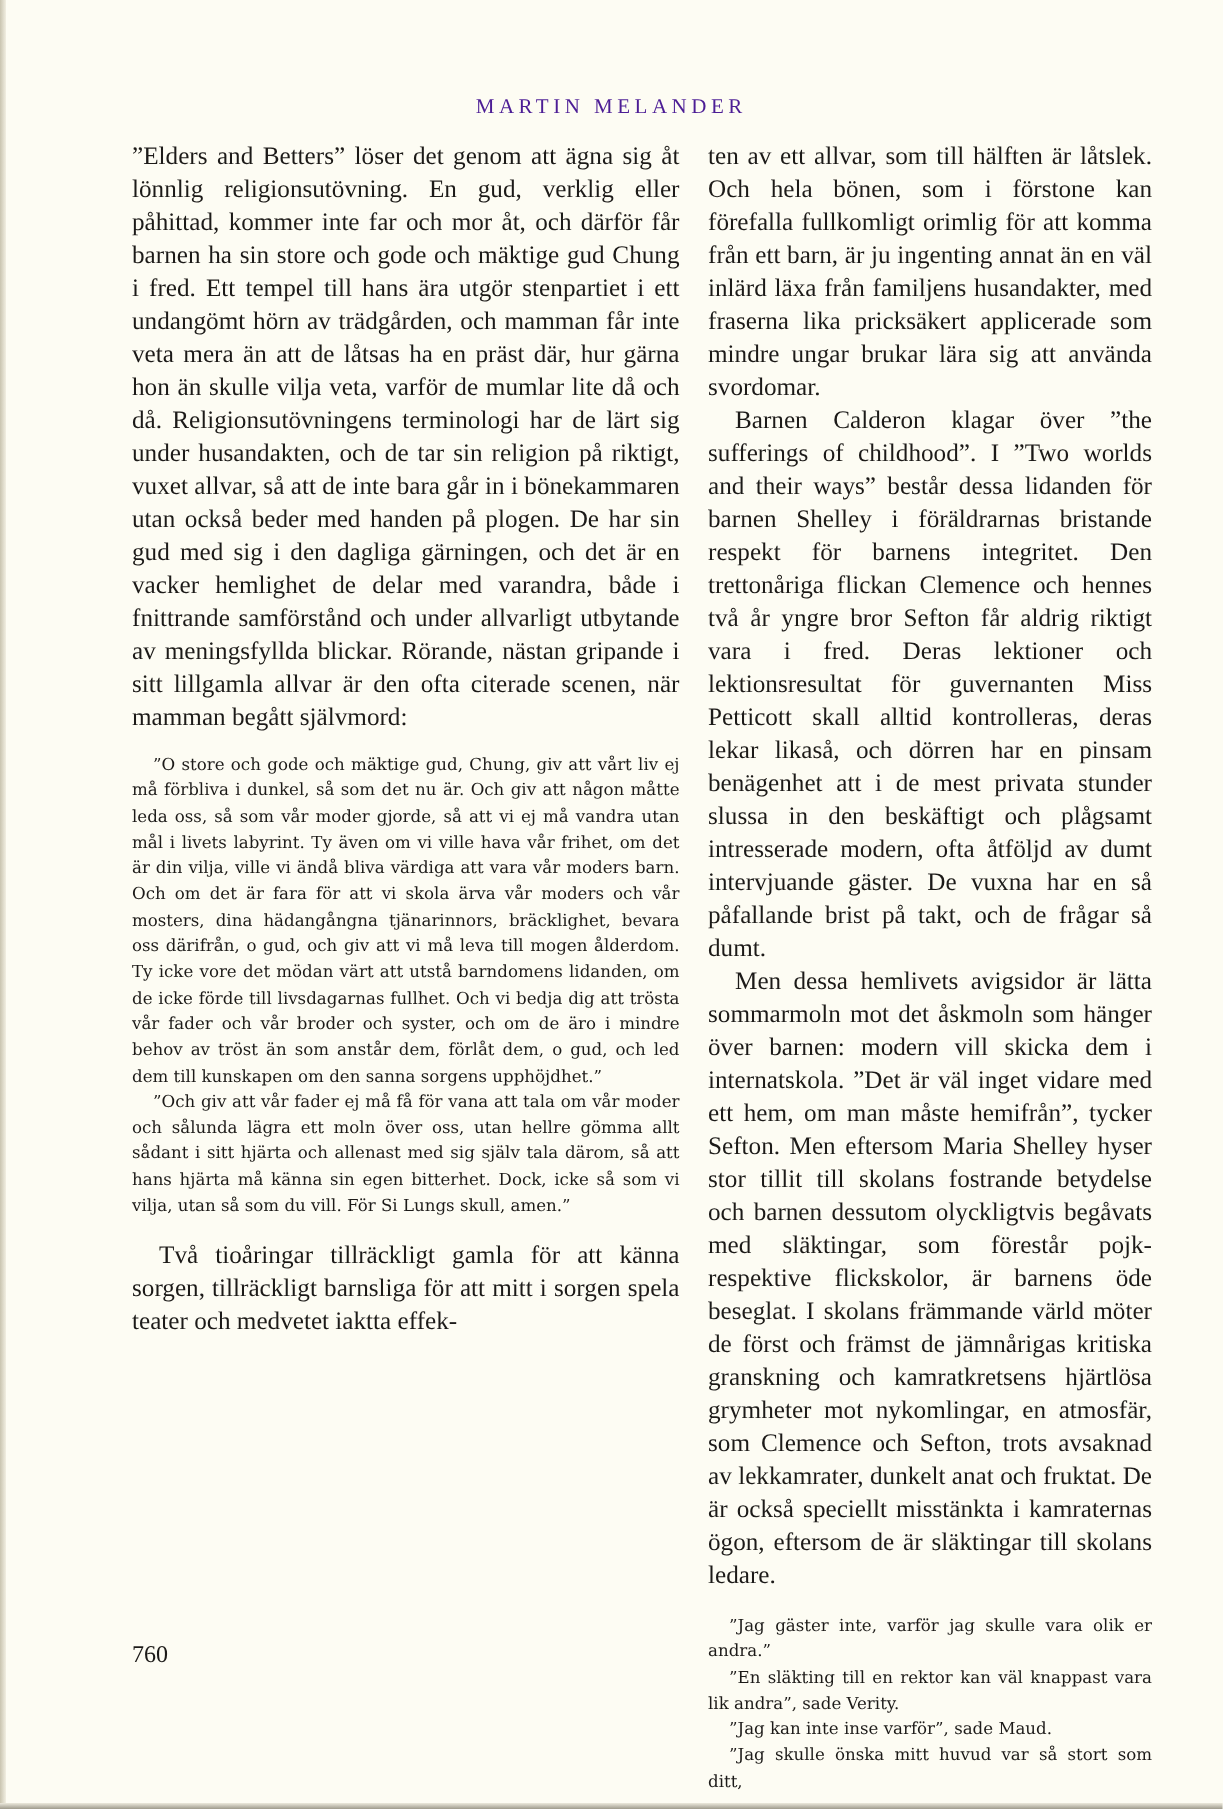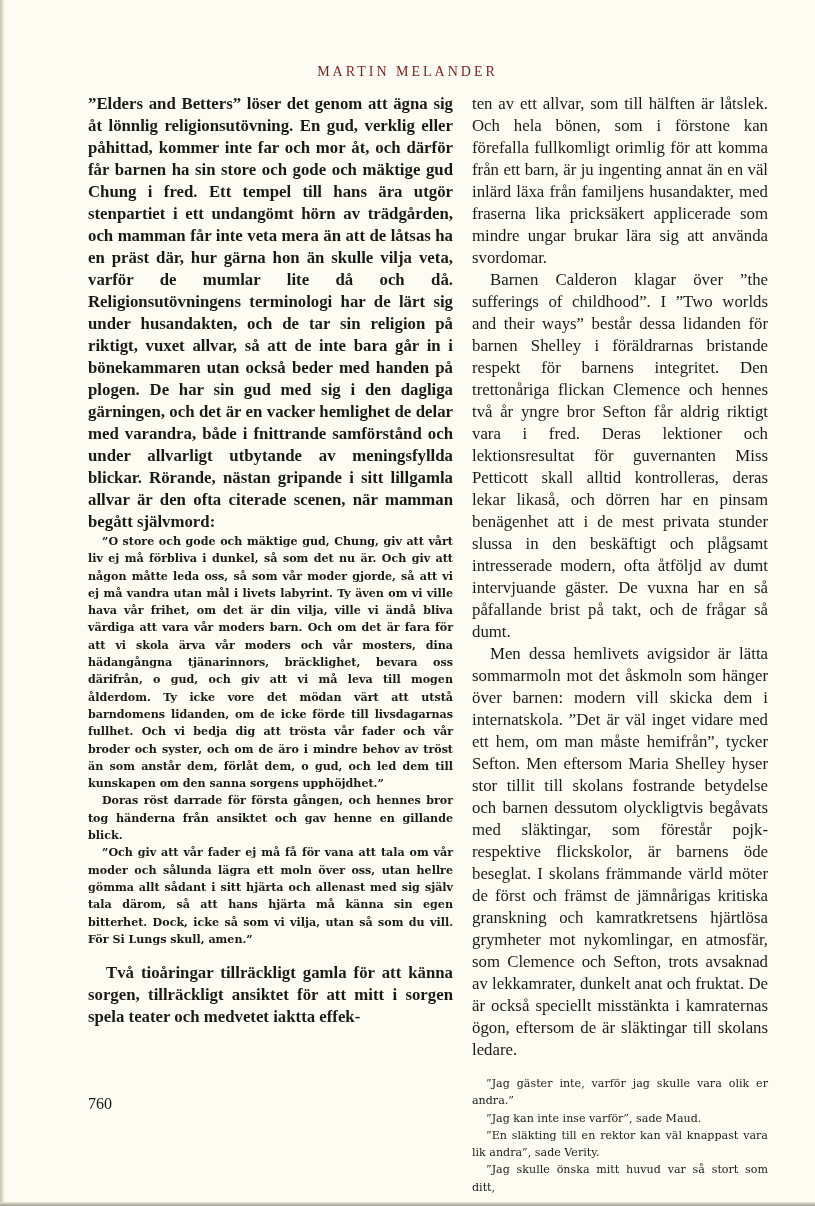--- a/index.html
+++ b/index.html
@@ -15,67 +15,66 @@
     background: linear-gradient(to right, #c9c4b0, #f2efe2);
   }
   .page-edge-bottom {
     position: absolute; left: 0; bottom: 0; width: 815px; height: 4px;
     background: linear-gradient(to bottom, #ece9dc, #9e9a8c);
   }
   .running-head {
     position: absolute; top: 64px; left: 0; width: 815px;
     text-align: center;
     font-family: "Liberation Serif", serif;
-    font-size: 14px; letter-spacing: 3px; color: #7f1d1d;
+    font-size: 14px; letter-spacing: 3px; color: #4c1d95;
   }
   .col {
     position: absolute; top: 93px;
     font-family: "Liberation Serif", serif;
     font-size: 16.8px; line-height: 22px;
     text-align: justify;
   }
-  .col-left { left: 88px; width: 365px; font-weight: bold; }
+  .col-left { left: 88px; width: 365px; }
   .col-right { left: 472px; width: 296px; }
   .col p { margin: 0; }
   .indent { text-indent: 18px; }
   .small {
     font-family: "DejaVu Serif", serif;
     font-size: 11.1px; line-height: 17.3px;
     text-align: justify;
   }
-  .small.first { }
+  .small.first { margin-top: 12px; }
   .small.indent { text-indent: 14px; }
   .resume { margin-top: 14px !important; }
   .page-number {
     position: absolute; top: 1095px; left: 88px;
     font-family: "Liberation Serif", serif; font-size: 16px;
   }
   .dialogue-block { margin-top: 14px; }
 </style>
 </head>
 <body>
 
 <div class="page-edge-left"></div>
 <div class="page-edge-bottom"></div>
 
 <div class="running-head">MARTIN MELANDER</div>
 
 <div class="col col-left">
   <p>”Elders and Betters” löser det genom att ägna sig åt lönnlig religionsutövning. En gud, verklig eller påhittad, kommer inte far och mor åt, och därför får barnen ha sin store och gode och mäktige gud Chung i fred. Ett tempel till hans ära utgör stenpartiet i ett undangömt hörn av trädgården, och mamman får inte veta mera än att de låtsas ha en präst där, hur gärna hon än skulle vilja veta, varför de mumlar lite då och då. Religionsutövningens terminologi har de lärt sig under husandakten, och de tar sin religion på riktigt, vuxet allvar, så att de inte bara går in i bönekammaren utan också beder med handen på plogen. De har sin gud med sig i den dagliga gärningen, och det är en vacker hemlighet de delar med varandra, både i fnittrande samförstånd och under allvarligt utbytande av meningsfyllda blickar. Rörande, nästan gripande i sitt lillgamla allvar är den ofta citerade scenen, när mamman begått självmord:</p>
   <p class="small indent first">”O store och gode och mäktige gud, Chung, giv att vårt liv ej må förbliva i dunkel, så som det nu är. Och giv att någon måtte leda oss, så som vår moder gjorde, så att vi ej må vandra utan mål i livets labyrint. Ty även om vi ville hava vår frihet, om det är din vilja, ville vi ändå bliva värdiga att vara vår moders barn. Och om det är fara för att vi skola ärva vår moders och vår mosters, dina hädangångna tjänarinnors, bräcklighet, bevara oss därifrån, o gud, och giv att vi må leva till mogen ålderdom. Ty icke vore det mödan värt att utstå barndomens lidanden, om de icke förde till livsdagarnas fullhet. Och vi bedja dig att trösta vår fader och vår broder och syster, och om de äro i mindre behov av tröst än som anstår dem, förlåt dem, o gud, och led dem till kunskapen om den sanna sorgens upphöjdhet.”</p>
-  <p class="small indent">Doras röst darrade för första gången, och hennes bror tog händerna från ansiktet och gav henne en gillande blick.</p>
   <p class="small indent">”Och giv att vår fader ej må få för vana att tala om vår moder och sålunda lägra ett moln över oss, utan hellre gömma allt sådant i sitt hjärta och allenast med sig själv tala därom, så att hans hjärta må känna sin egen bitterhet. Dock, icke så som vi vilja, utan så som du vill. För Si Lungs skull, amen.”</p>
-  <p class="indent resume">Två tioåringar tillräckligt gamla för att känna sorgen, tillräckligt ansiktet för att mitt i sorgen spela teater och medvetet iaktta effek-</p>
+  <p class="indent resume">Två tioåringar tillräckligt gamla för att känna sorgen, tillräckligt barnsliga för att mitt i sorgen spela teater och medvetet iaktta effek-</p>
 </div>
 
 <div class="col col-right">
   <p>ten av ett allvar, som till hälften är låtslek. Och hela bönen, som i förstone kan förefalla fullkomligt orimlig för att komma från ett barn, är ju ingenting annat än en väl inlärd läxa från familjens husandakter, med fraserna lika pricksäkert applicerade som mindre ungar brukar lära sig att använda svordomar.</p>
   <p class="indent">Barnen Calderon klagar över ”the sufferings of childhood”. I ”Two worlds and their ways” består dessa lidanden för barnen Shelley i föräldrarnas bristande respekt för barnens integritet. Den trettonåriga flickan Clemence och hennes två år yngre bror Sefton får aldrig riktigt vara i fred. Deras lektioner och lektionsresultat för guvernanten Miss Petticott skall alltid kontrolleras, deras lekar likaså, och dörren har en pinsam benägenhet att i de mest privata stunder slussa in den beskäftigt och plågsamt intresserade modern, ofta åtföljd av dumt intervjuande gäster. De vuxna har en så påfallande brist på takt, och de frågar så dumt.</p>
   <p class="indent">Men dessa hemlivets avigsidor är lätta sommarmoln mot det åskmoln som hänger över barnen: modern vill skicka dem i internatskola. ”Det är väl inget vidare med ett hem, om man måste hemifrån”, tycker Sefton. Men eftersom Maria Shelley hyser stor tillit till skolans fostrande betydelse och barnen dessutom olyckligtvis begåvats med släktingar, som förestår pojk- respektive flickskolor, är barnens öde beseglat. I skolans främmande värld möter de först och främst de jämnårigas kritiska granskning och kamratkretsens hjärtlösa grymheter mot nykomlingar, en atmosfär, som Clemence och Sefton, trots avsaknad av lekkamrater, dunkelt anat och fruktat. De är också speciellt misstänkta i kamraternas ögon, eftersom de är släktingar till skolans ledare.</p>
   <div class="dialogue-block">
     <p class="small indent">”Jag gäster inte, varför jag skulle vara olik er andra.”</p>
+    <p class="small indent">”En släkting till en rektor kan väl knappast vara lik andra”, sade Verity.</p>
     <p class="small indent">”Jag kan inte inse varför”, sade Maud.</p>
-    <p class="small indent">”En släkting till en rektor kan väl knappast vara lik andra”, sade Verity.</p>
     <p class="small indent">”Jag skulle önska mitt huvud var så stort som ditt,</p>
   </div>
 </div>
 
 <div class="page-number">760</div>
 
 </body></html>

